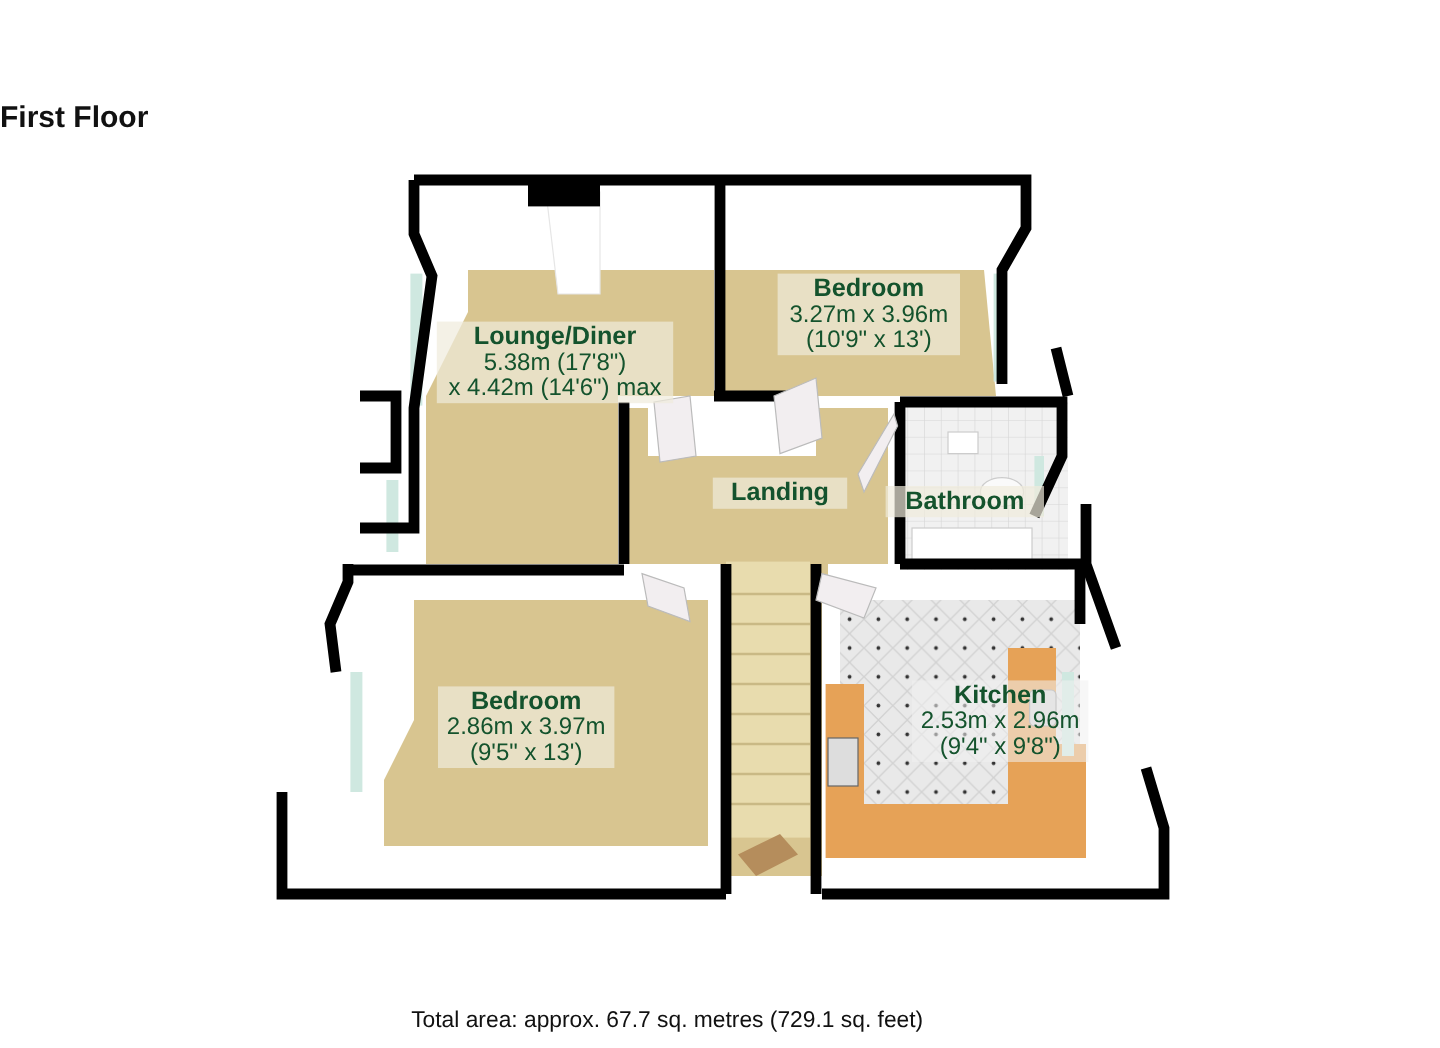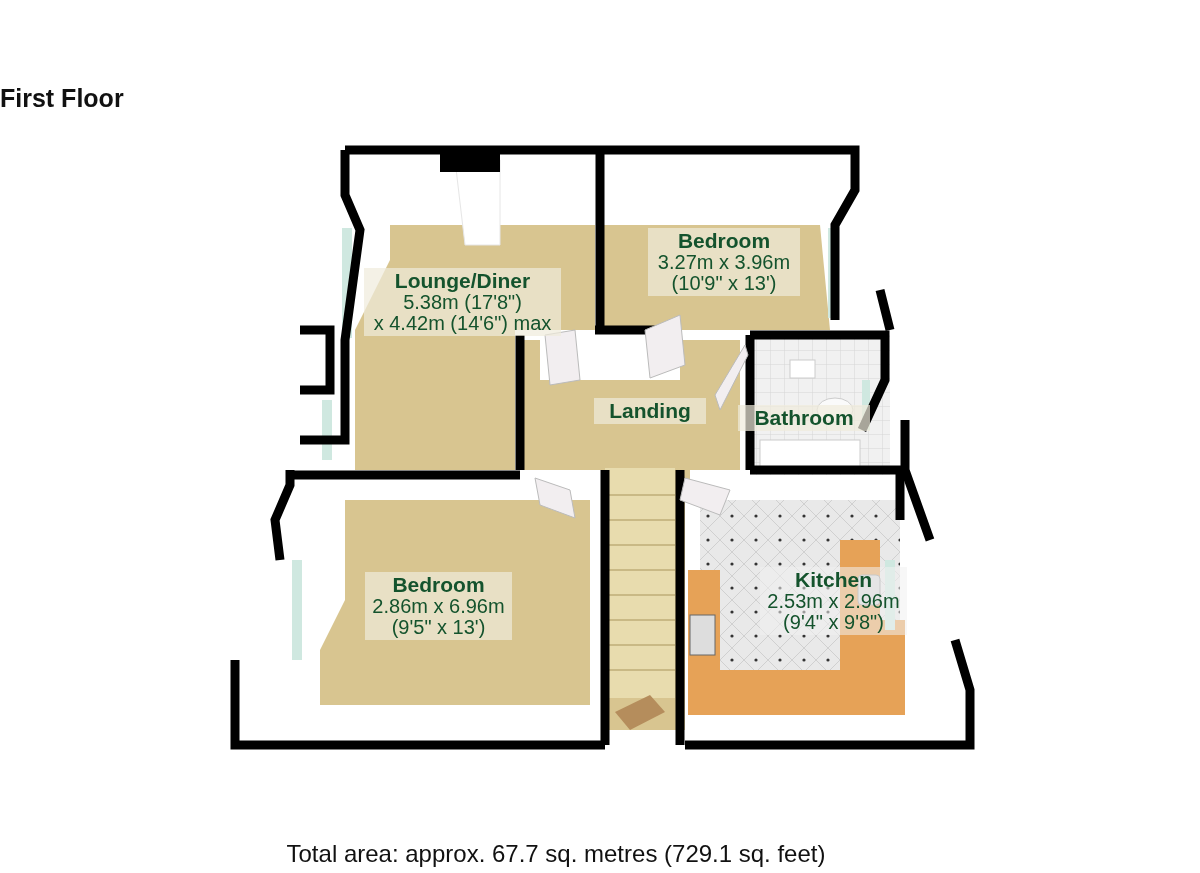--- a/index.html
+++ b/index.html
@@ -1,18 +1,18 @@
 <!DOCTYPE html>
 <html><head>
 <meta charset="utf-8">
 <style>
   html, body { margin:0; padding:0; background:#ffffff; }
   body { width:1200px; height:873px; position:relative; overflow:hidden; font-family:"Liberation Sans", sans-serif; }
   .title { position:absolute; left:0; width:1200px; top:84px; text-align:left; font-weight:bold; font-size:25px; color:#111; }
-  .footer { position:absolute; left:0; width:1112px; top:840px; text-align:center; font-size:24px; color:#111; }
+  .footer { position:absolute; left:0; width:1112px; top:840px; text-align:center; font-size:19px; color:#111; }
   svg.plan { position:absolute; left:0; top:0; }
   .label { position:absolute; text-align:center; color:#14532d; background:rgba(240,235,220,0.7); line-height:1.05; padding:2px 6px; }
   .label .name { font-weight:bold; font-size:21px; display:block; }
   .label .dim { font-size:20px; display:block; }
 </style>
 </head>
 <body>
 
 <div class="title">First Floor</div>
 
@@ -134,21 +134,21 @@
 <div class="label" style="left:570px; top:398px; width:100px;margin-left:24px;">
   <span class="name">Landing</span>
 </div>
 
 <div class="label" style="left:738px; top:405px; width:120px;">
   <span class="name">Bathroom</span>
 </div>
 
 <div class="label" style="left:365px; top:572px; width:135px;">
   <span class="name">Bedroom</span>
-  <span class="dim">2.86m x 6.96m</span>
+  <span class="dim">2.86m x 3.97m</span>
   <span class="dim">(9'5" x 13')</span>
 </div>
 
 <div class="label" style="left:718px; top:567px; width:135px; background:rgba(240,240,240,0.55);margin-left:42px;">
   <span class="name">Kitchen</span>
   <span class="dim">2.53m x 2.96m</span>
   <span class="dim">(9'4" x 9'8")</span>
 </div>
 
 <div class="footer">Total area: approx. 67.7 sq. metres (729.1 sq. feet)</div>

